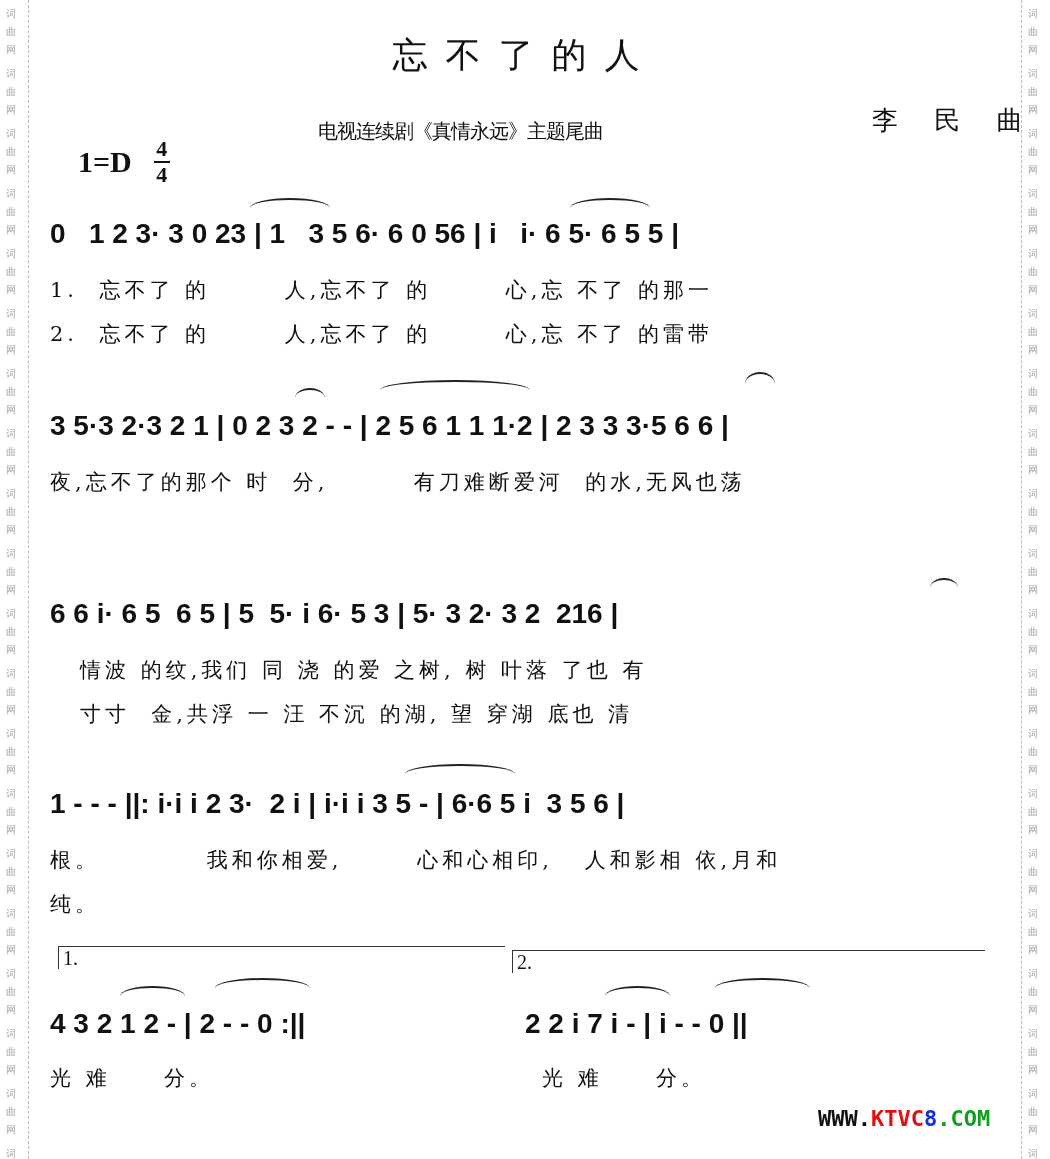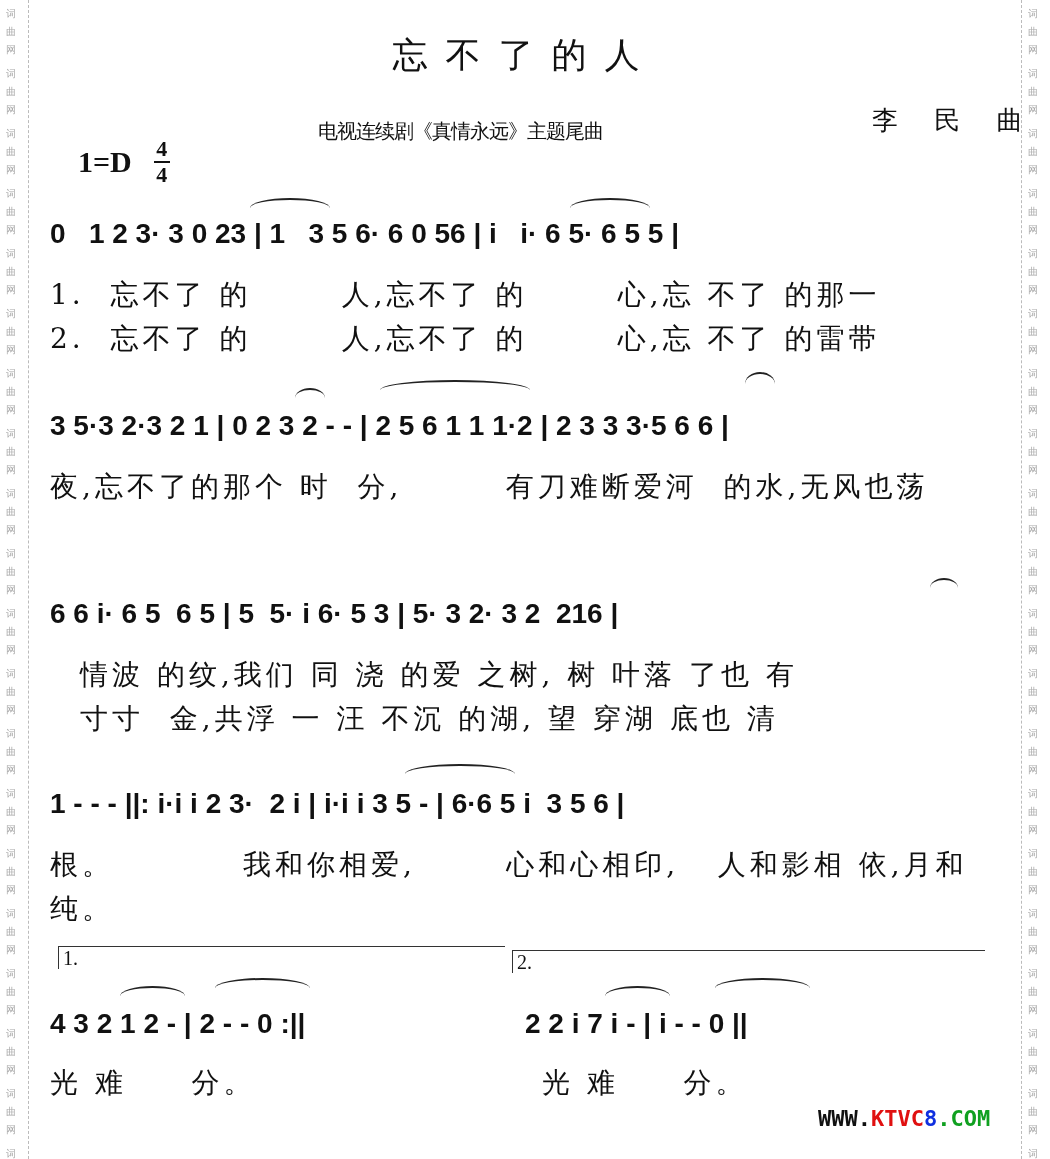--- a/index.html
+++ b/index.html
@@ -9,21 +9,21 @@
   .side.right { right:0; border-right:none; border-left:1px dashed #bbb; }
   .wm { position:absolute; left:4px; font-size:10px; line-height:20px; color:#aaa; font-family:"DejaVu Sans", sans-serif; width:14px; text-align:center; }
   .title { position:absolute; left:0; right:0; top:32px; text-align:center; font-family:"DejaVu Serif", serif; font-size:35px; letter-spacing:18px; font-weight:normal; }
   .subtitle { position:absolute; left:318px; top:118px; font-family:"DejaVu Sans", sans-serif; font-size:20px; letter-spacing:-1px; }
   .credits { position:absolute; left:872px; top:100px; font-family:"DejaVu Serif", serif; font-size:26px; line-height:40px; letter-spacing:14px; }
   .key { position:absolute; left:52px; top:138px; font-family:"Liberation Serif", serif; font-size:30px; font-weight:bold; display:flex; align-items:center; gap:10px;margin-left:26px; }
   .frac { display:inline-flex; flex-direction:column; align-items:center; font-size:22px; line-height:22px; margin-left:12px; }
   .frac .bar { width:16px; border-top:2px solid #111; margin:1px 0; }
   .row { position:absolute; left:50px; width:960px; }
   .notes { position:relative; height:40px; font-family:"Liberation Sans", sans-serif; font-weight:bold; font-size:28px; white-space:pre; }
-  .lyr { position:absolute; font-family:"DejaVu Serif", serif; font-size:28px; white-space:pre; letter-spacing:4px; }
+  .lyr { position:absolute; font-family:"DejaVu Serif", serif; font-size:21px; white-space:pre; letter-spacing:4px; }
   .slur { position:absolute; border-top:2px solid #222; border-radius:50% 50% 0 0; height:18px; }
   .volta { position:absolute; border-top:1.5px solid #333; border-left:1.5px solid #333; height:22px; font-family:"Liberation Serif", serif; font-size:20px; padding-left:4px; }
   .logo { position:absolute; left:818px; top:1106px; font-family:"DejaVu Sans Mono", monospace; font-size:22px; font-weight:bold; letter-spacing:0px; }
 </style>
 </head>
 <body>
 
 <div class="side left" id="wmL">
     <span class="wm" style="top: 4px;">词</span>
     <span class="wm" style="top: 22px;">曲</span>

